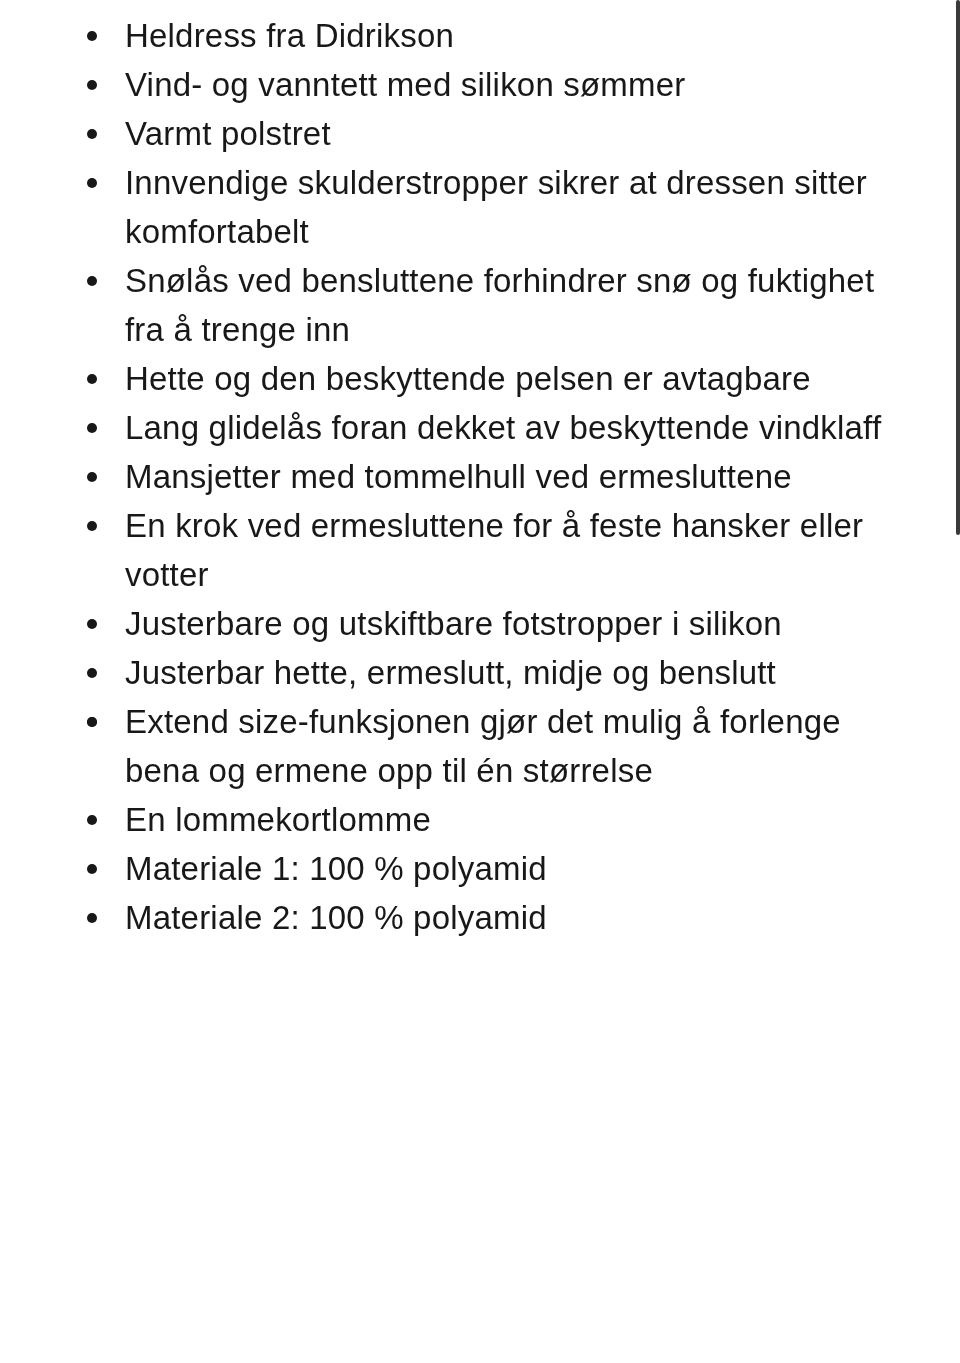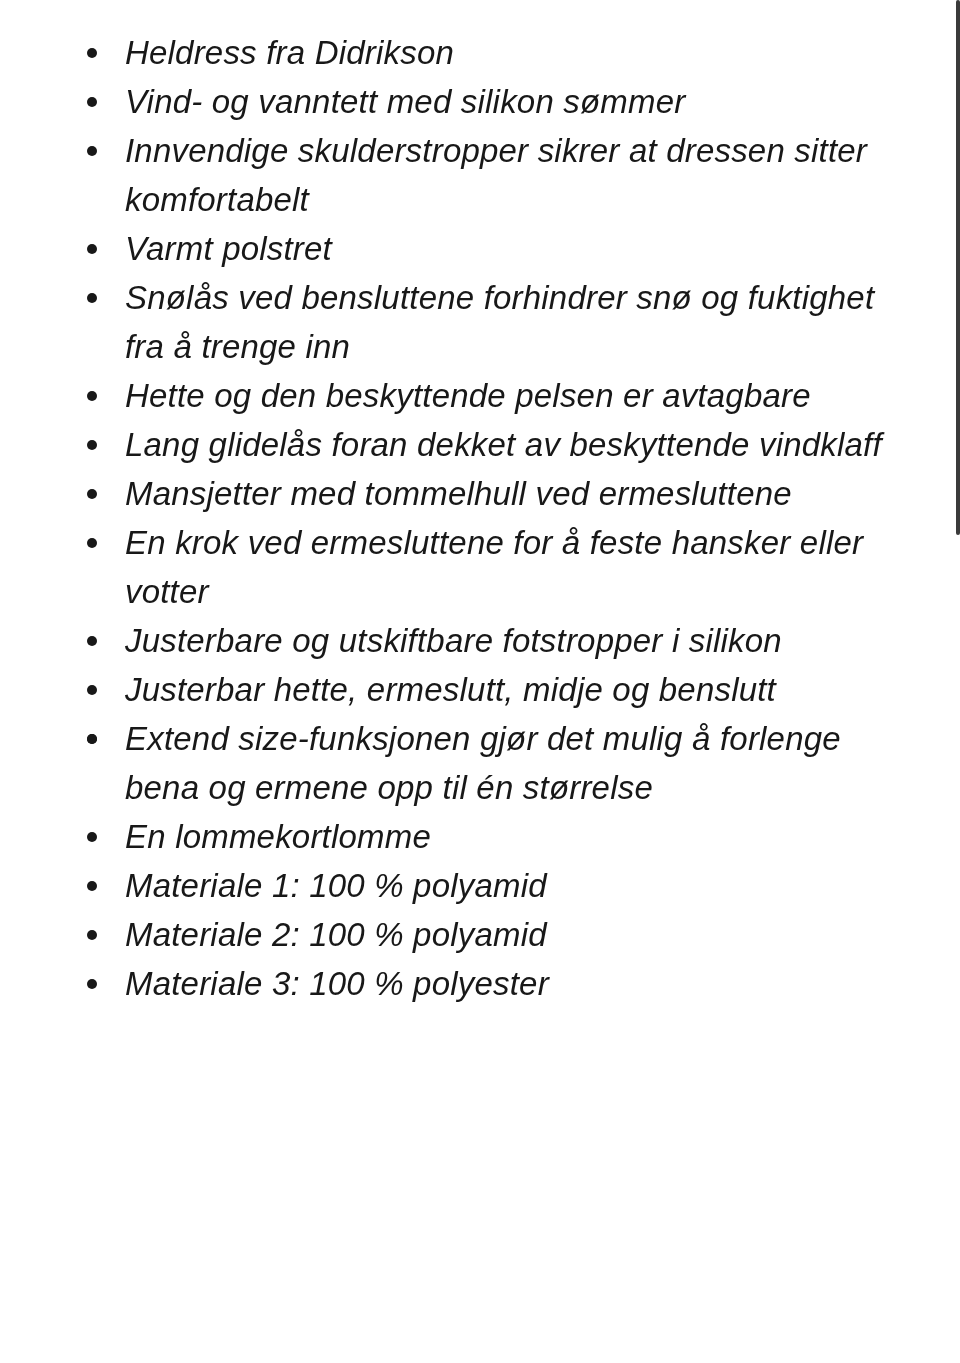--- a/index.html
+++ b/index.html
@@ -14,23 +14,22 @@
 
   .page {
     position: relative;
     width: 960px;
     height: 1363px;
     background: #ffffff;
   }
 
   .feature-list {
     list-style: none;
-    padding: 28px 52px 0 125px;
+    padding: 11px 52px 0 125px;
     color: #181818;
-    font-style: italic;
   }
 
   .feature-list li {
     position: relative;
     font-size: 33px;
     line-height: 49px;
     letter-spacing: 0.2px;
     color: #181818;
     max-width: 790px;
   }
@@ -56,30 +55,29 @@
     border-radius: 2px;
   }
 </style>
 </head>
 <body>
 
 <div class="page">
   <ul class="feature-list">
       <li><span class="bullet"></span><span>Heldress fra Didrikson</span></li>
       <li><span class="bullet"></span><span>Vind- og vanntett med silikon sømmer</span></li>
+      <li><span class="bullet"></span><span>Varmt polstret</span></li>
       <li><span class="bullet"></span><span>Innvendige skulderstropper sikrer at dressen sitter komfortabelt</span></li>
-      <li><span class="bullet"></span><span>Varmt polstret</span></li>
       <li><span class="bullet"></span><span>Snølås ved bensluttene forhindrer snø og fuktighet fra å trenge inn</span></li>
       <li><span class="bullet"></span><span>Hette og den beskyttende pelsen er avtagbare</span></li>
       <li><span class="bullet"></span><span>Lang glidelås foran dekket av beskyttende vindklaff</span></li>
       <li><span class="bullet"></span><span>Mansjetter med tommelhull ved ermesluttene</span></li>
       <li><span class="bullet"></span><span>En krok ved ermesluttene for å feste hansker eller votter</span></li>
       <li><span class="bullet"></span><span>Justerbare og utskiftbare fotstropper i silikon</span></li>
       <li><span class="bullet"></span><span>Justerbar hette, ermeslutt, midje og benslutt</span></li>
       <li><span class="bullet"></span></li>
       <li><span class="bullet"></span><span>Extend size-funksjonen gjør det mulig å forlenge bena og ermene opp til én størrelse</span></li>
       <li><span class="bullet"></span><span>En lommekortlomme</span></li>
       <li><span class="bullet"></span><span>Materiale 1: 100 % polyamid</span></li>
       <li><span class="bullet"></span><span>Materiale 2: 100 % polyamid</span></li>
-      <li><span class="bullet"></span><span>Materiale 3: 100 % polyester</span></li>
     </ul>
   <div class="scrollbar-thumb"></div>
 </div>
 
 </body></html>

